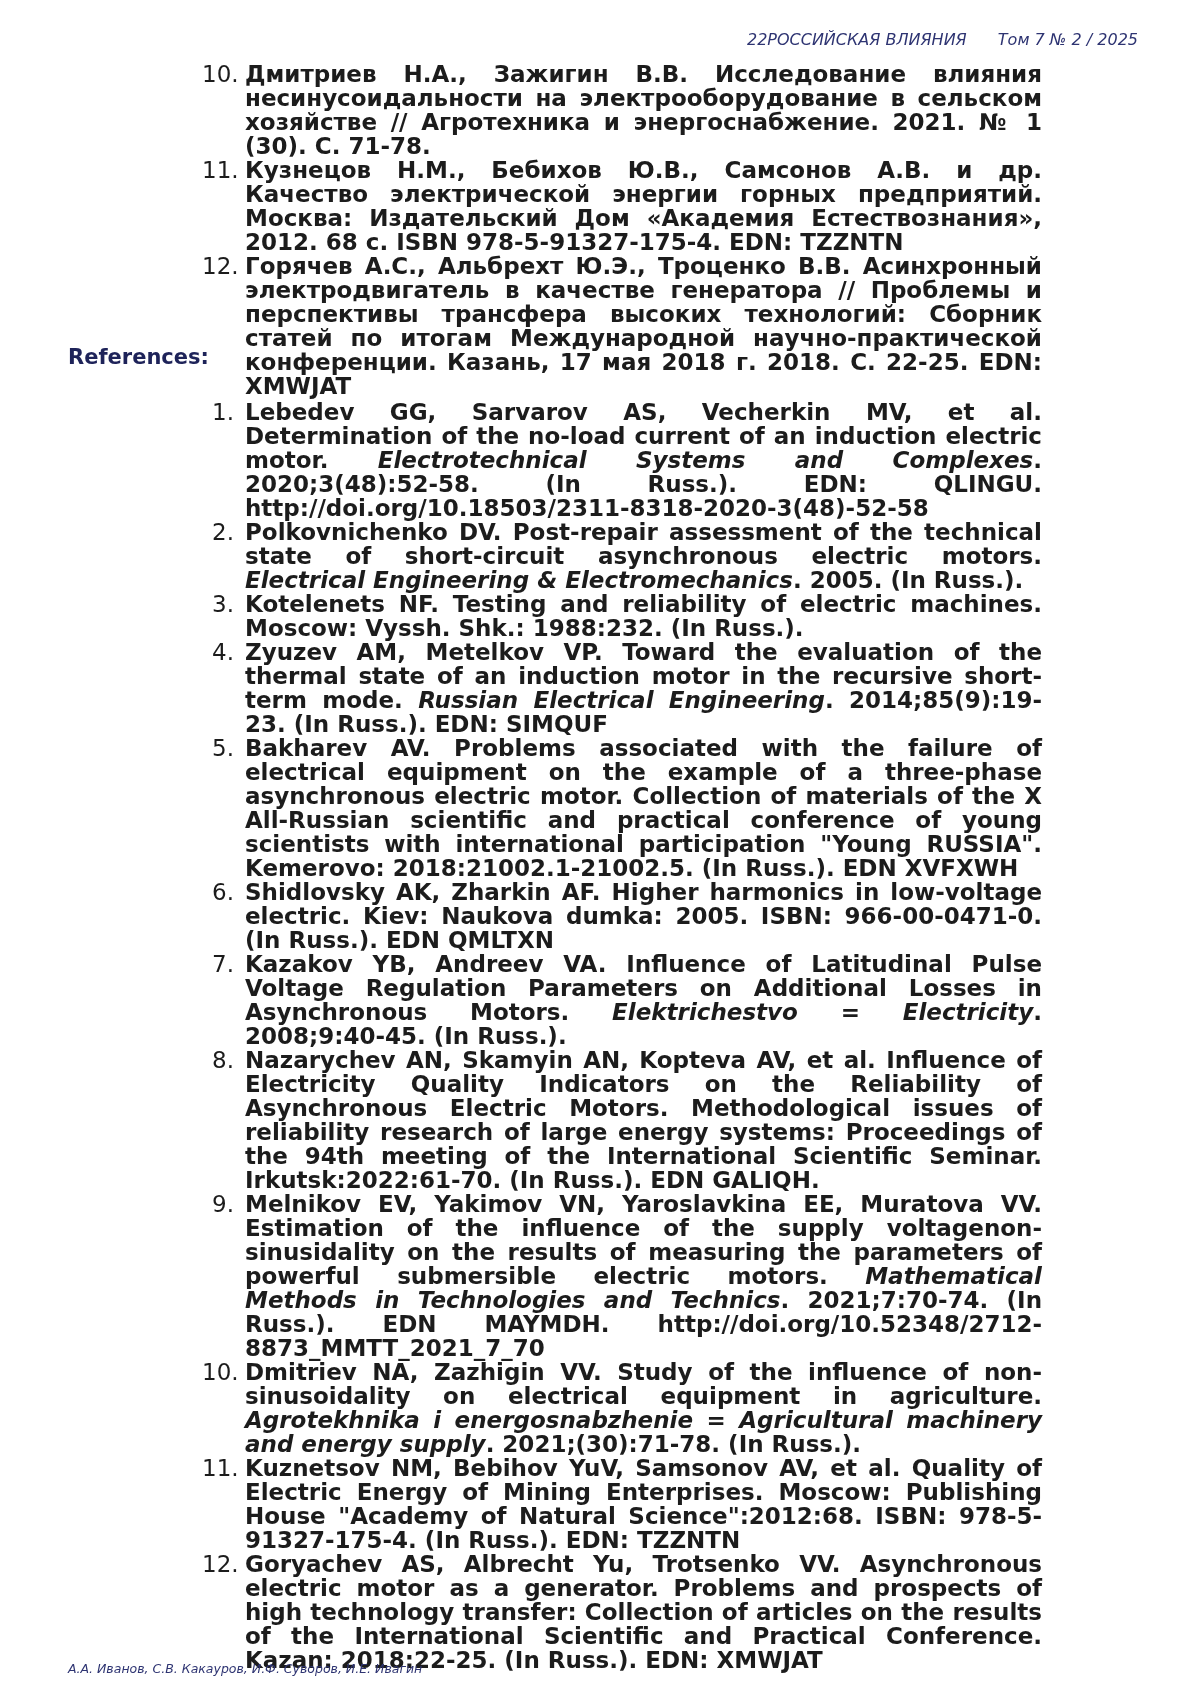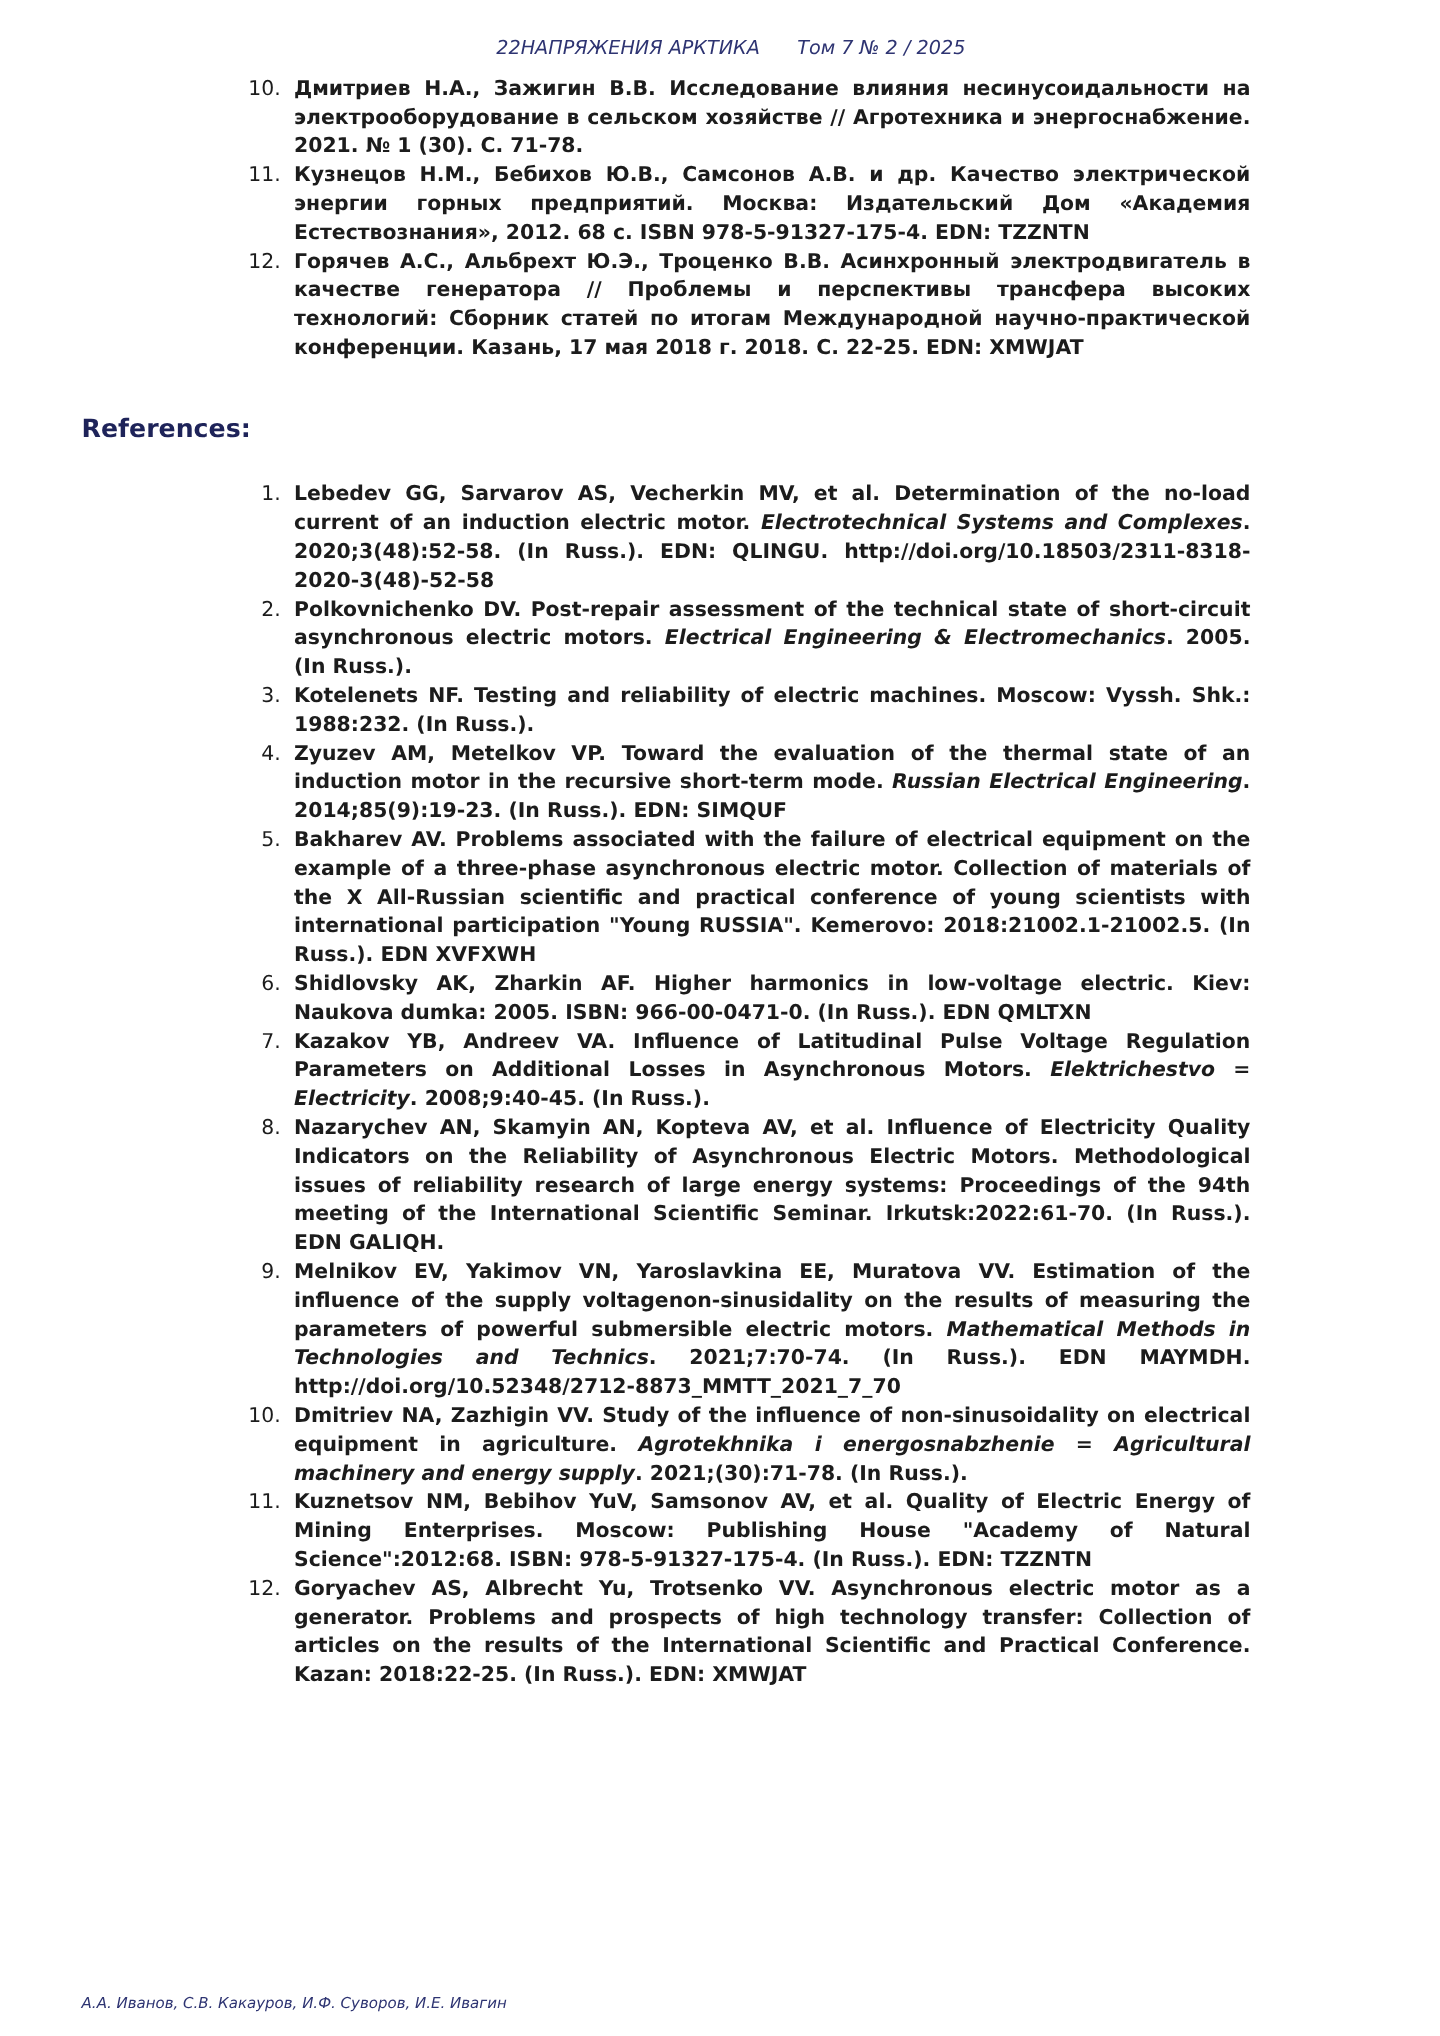--- a/index.html
+++ b/index.html
@@ -11,31 +11,31 @@
   .page{
     position:relative;
     width:1200px;height:1697px;
     background:var(--page_bg,#fff);
     overflow:hidden;
     color:var(--text,#1c1c1c);
   }
   
   .header{
     position:absolute;top:30px;left:68px;right:62px;
-    display:flex;justify-content:center;align-items:baseline;
+    display:flex;justify-content:flex-end;align-items:baseline;
     font-style:italic;color:var(--accent,#2e3472);
     font-size:16px;
     margin-left:12px;
   }
   .pagenum{font-size:16px;}
   .journal .issue{margin-left:26px;}
   
   .ref-list{
     position:absolute;left:202px;width:840px;
-    font-size:17px;line-height:24px;
+    font-size:23px;line-height:24px;
   }
   .ref-list.ru{top:62px;}
   .ref-list.en{top:400px;}
   .ref-item{
     display:grid;
     grid-template-columns:32px 1fr;
     column-gap:11px;
   }
   .ref-num{
     text-align:right;
@@ -63,21 +63,21 @@
   .footer .article-title{font-size:13px;line-height:18px;letter-spacing:0.1px;}
 </style>
 </head>
 <body>
 
 <div class="page">
 
   <div class="header">
     <span class="pagenum">22</span>
     <span class="journal">
-      <span>НАПРЯЖЕНИЯ АРКТИКА</span>
+      <span>РОССИЙСКАЯ ВЛИЯНИЯ</span>
       <span class="issue">Том 7 № 2 / 2025</span>
     </span>
   </div>
 
   <div class="ref-list ru">
       <div class="ref-item">
         <span class="ref-num">10.</span>
         <span class="ref-text"><span>Дмитриев Н.А., Зажигин В.В. Исследование влияния несинусоидальности на электрооборудование в сельском хозяйстве // Агротехника и энергоснабжение. 2021. № 1 (30). С. 71-78.</span></span>
       </div>
       <div class="ref-item">

